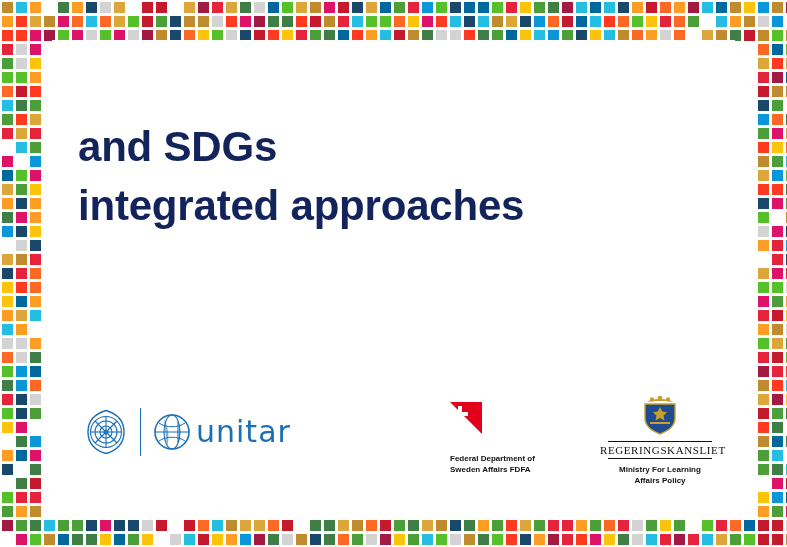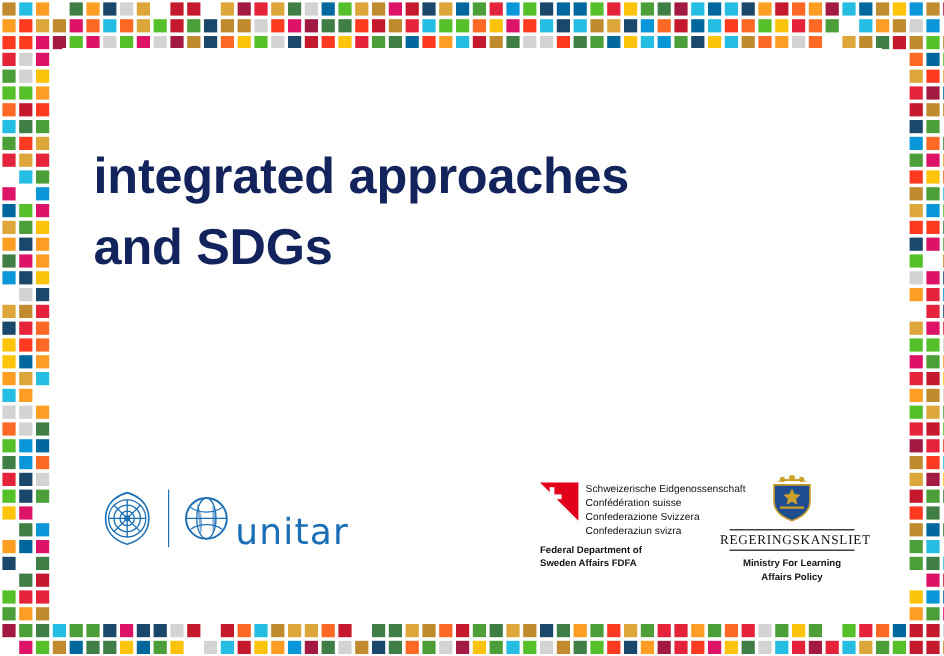--- a/index.html
+++ b/index.html
@@ -101,21 +101,20 @@
     width: 44px; height: 44px;
   }
   .unitar-word {
     position: absolute;
     left: 116px; top: 14px;
     font-size: 30px;
     letter-spacing: 1px;
     color: #1b6fb5;
     font-family: "DejaVu Sans", sans-serif;
     font-weight: 500;
-    margin-top: 12px;
   }
   .unitar-tagline {
     position: absolute;
     left: 0px; top: 58px;
     width: 258px;
     text-align: center;
     font-size: 7.5px;
     color: #1b6fb5;
     letter-spacing: 0.1px;
     border-top: 1px solid #1b6fb5;
@@ -707,22 +706,22 @@
       <div class="dot" style="left: 744px; top: 534px; background: rgb(86, 192, 43);"></div>
       <div class="dot" style="left: 758px; top: 534px; background: rgb(197, 25, 45);"></div>
       <div class="dot" style="left: 772px; top: 534px; background: rgb(197, 25, 45);"></div>
       <div class="dot" style="left: 786px; top: 534px; background: rgb(191, 139, 46);"></div>
     </div>
 
   <div class="content">
 
 
     <div class="title">
+      <span class="line">and SDGs</span>
       <span class="line">integrated approaches</span>
-      <span class="line">and SDGs</span>
     </div>
 
     <div class="logos">
 
       <div class="unitar">
         <div class="un-emblem">
           <svg viewBox="0 0 52 52" width="52" height="52" aria-hidden="true">
             <g fill="none" stroke="#1b6fb5" stroke-width="1.1">
               <circle cx="26" cy="26" r="15.5"></circle>
               <circle cx="26" cy="26" r="11"></circle>
@@ -752,26 +751,20 @@
         </div>
         <div class="unitar-word">unitar</div>
       </div>
 
       <div class="swiss">
         <div class="swiss-cross-box">
           <div class="bg"></div>
           <div class="cross-v"></div>
           <div class="cross-h"></div>
         </div>
-        <div class="swiss-names">
-          <div>Schweizerische Eidgenossenschaft</div>
-          <div>Confédération suisse</div>
-          <div>Confederazione Svizzera</div>
-          <div>Confederaziun svizra</div>
-        </div>
         <div class="swiss-dept">
           <div>Federal Department of</div>
           <div>Sweden Affairs FDFA</div>
         </div>
       </div>
 
       <div class="sweden">
         <div class="sweden-crest">
           <svg viewBox="0 0 46 42" width="46" height="42" aria-hidden="true">
             <path d="M8 8 h30 v14 c0 8 -7 13 -15 16 c-8 -3 -15 -8 -15 -16 z" fill="#1f4c8f" stroke="#c8a02c" stroke-width="1.4"></path>

